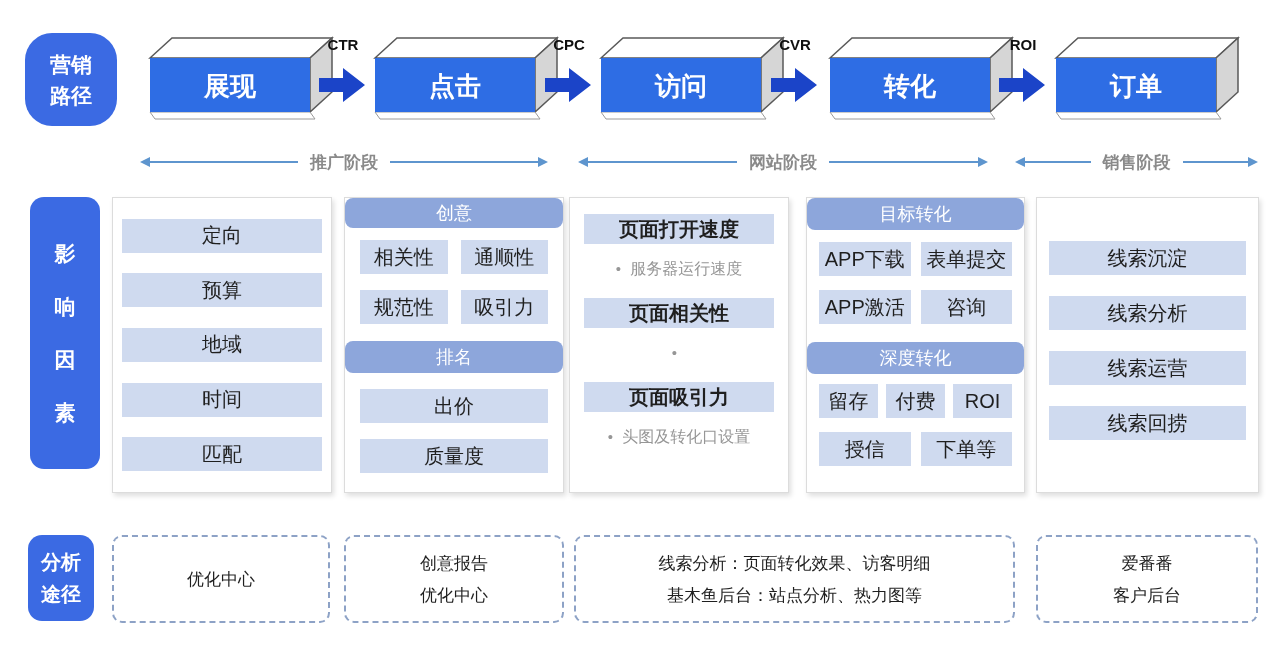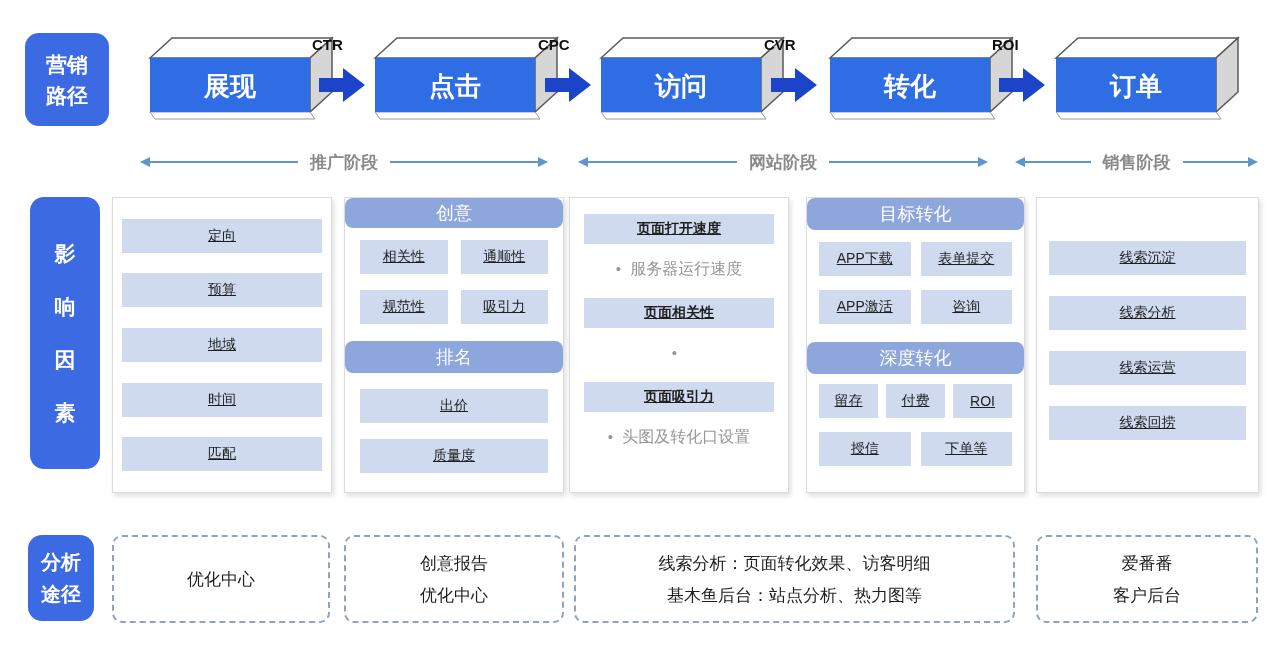--- a/index.html
+++ b/index.html
@@ -10,46 +10,46 @@
   }
   *{margin:0;padding:0;box-sizing:border-box;}
   html,body{width:1279px;height:669px;background:#fff;overflow:hidden;
     font-family:"Liberation Sans","DejaVu Sans",sans-serif;color:var(--text_dark);}
   .abs{position:absolute;}
   .stagecanvas{position:relative;width:1279px;height:669px;}
 
   
   .side-label{background:var(--accent_blue);border-radius:14px;color:#fff;font-weight:700;
     display:flex;align-items:center;justify-content:center;text-align:center;white-space:pre-line;}
-  .lbl-top{left:25px;top:33px;width:84px;height:93px;font-size:21px;line-height:31px;}
+  .lbl-top{left:25px;top:33px;width:92px;height:93px;font-size:21px;line-height:31px;border-radius:27px;}
   .lbl-mid{left:30px;top:197px;width:70px;height:272px;font-size:21px;line-height:53px;}
   .lbl-bot{left:28px;top:535px;width:66px;height:86px;font-size:20px;line-height:32px;}
 
   
   .box3d{position:absolute;top:36px;width:190px;height:90px;}
   .box3d text{fill:#fff;font-weight:700;font-size:26px;font-family:"Liberation Sans","DejaVu Sans",sans-serif;}
 
   
   .flow-arrow{position:absolute;top:68px;width:46px;height:34px;}
-  .metric{position:absolute;top:36px;width:62px;height:20px;text-align:left;
+  .metric{position:absolute;top:36px;width:62px;height:20px;text-align:center;
     font-weight:700;font-size:15px;color:#0F0F0F;}
 
   
   .stage{position:absolute;top:152px;height:20px;display:flex;align-items:center;}
   .stage .line{flex:1;height:2px;background:var(--stage_line);}
   .stage .txt{margin:0 12px;font-weight:700;font-size:17px;color:var(--stage_text);white-space:nowrap;}
   .ah{width:0;height:0;border-top:5px solid transparent;border-bottom:5px solid transparent;}
   .ah-l{border-right:10px solid var(--stage_line);}
   .ah-r{border-left:10px solid var(--stage_line);}
 
   
   .panel{position:absolute;top:197px;height:296px;background:#fff;border:1px solid var(--panel_border);
     box-shadow:2px 3px 5px rgba(0,0,0,.13);}
   .cell{background:var(--light_blue);height:34px;display:flex;align-items:center;justify-content:center;
-    font-size:14px;color:var(--text_dark);text-decoration:underline;}
+    font-size:20px;color:var(--text_dark);}
   .hdr{background:var(--header_blue);color:#fff;border-radius:8px;display:flex;align-items:center;
     justify-content:center;font-size:18px;}
   .p1{left:112px;width:220px;display:flex;flex-direction:column;justify-content:space-evenly;padding:0 9px;}
   .p2{left:344px;width:220px;}
   .p2 .hdr1{height:30px;}
   .p2 .grid2{display:grid;grid-template-columns:1fr 1fr;column-gap:13px;row-gap:16px;margin:12px 15px 0;}
   .p2 .hdr2{height:32px;margin-top:17px;}
   .p2 .full{margin:16px 15px 0;}
   .p3{left:569px;width:220px;padding:0 14px;}
   .p3 .title{height:30px;font-weight:700;margin-top:16px;}

